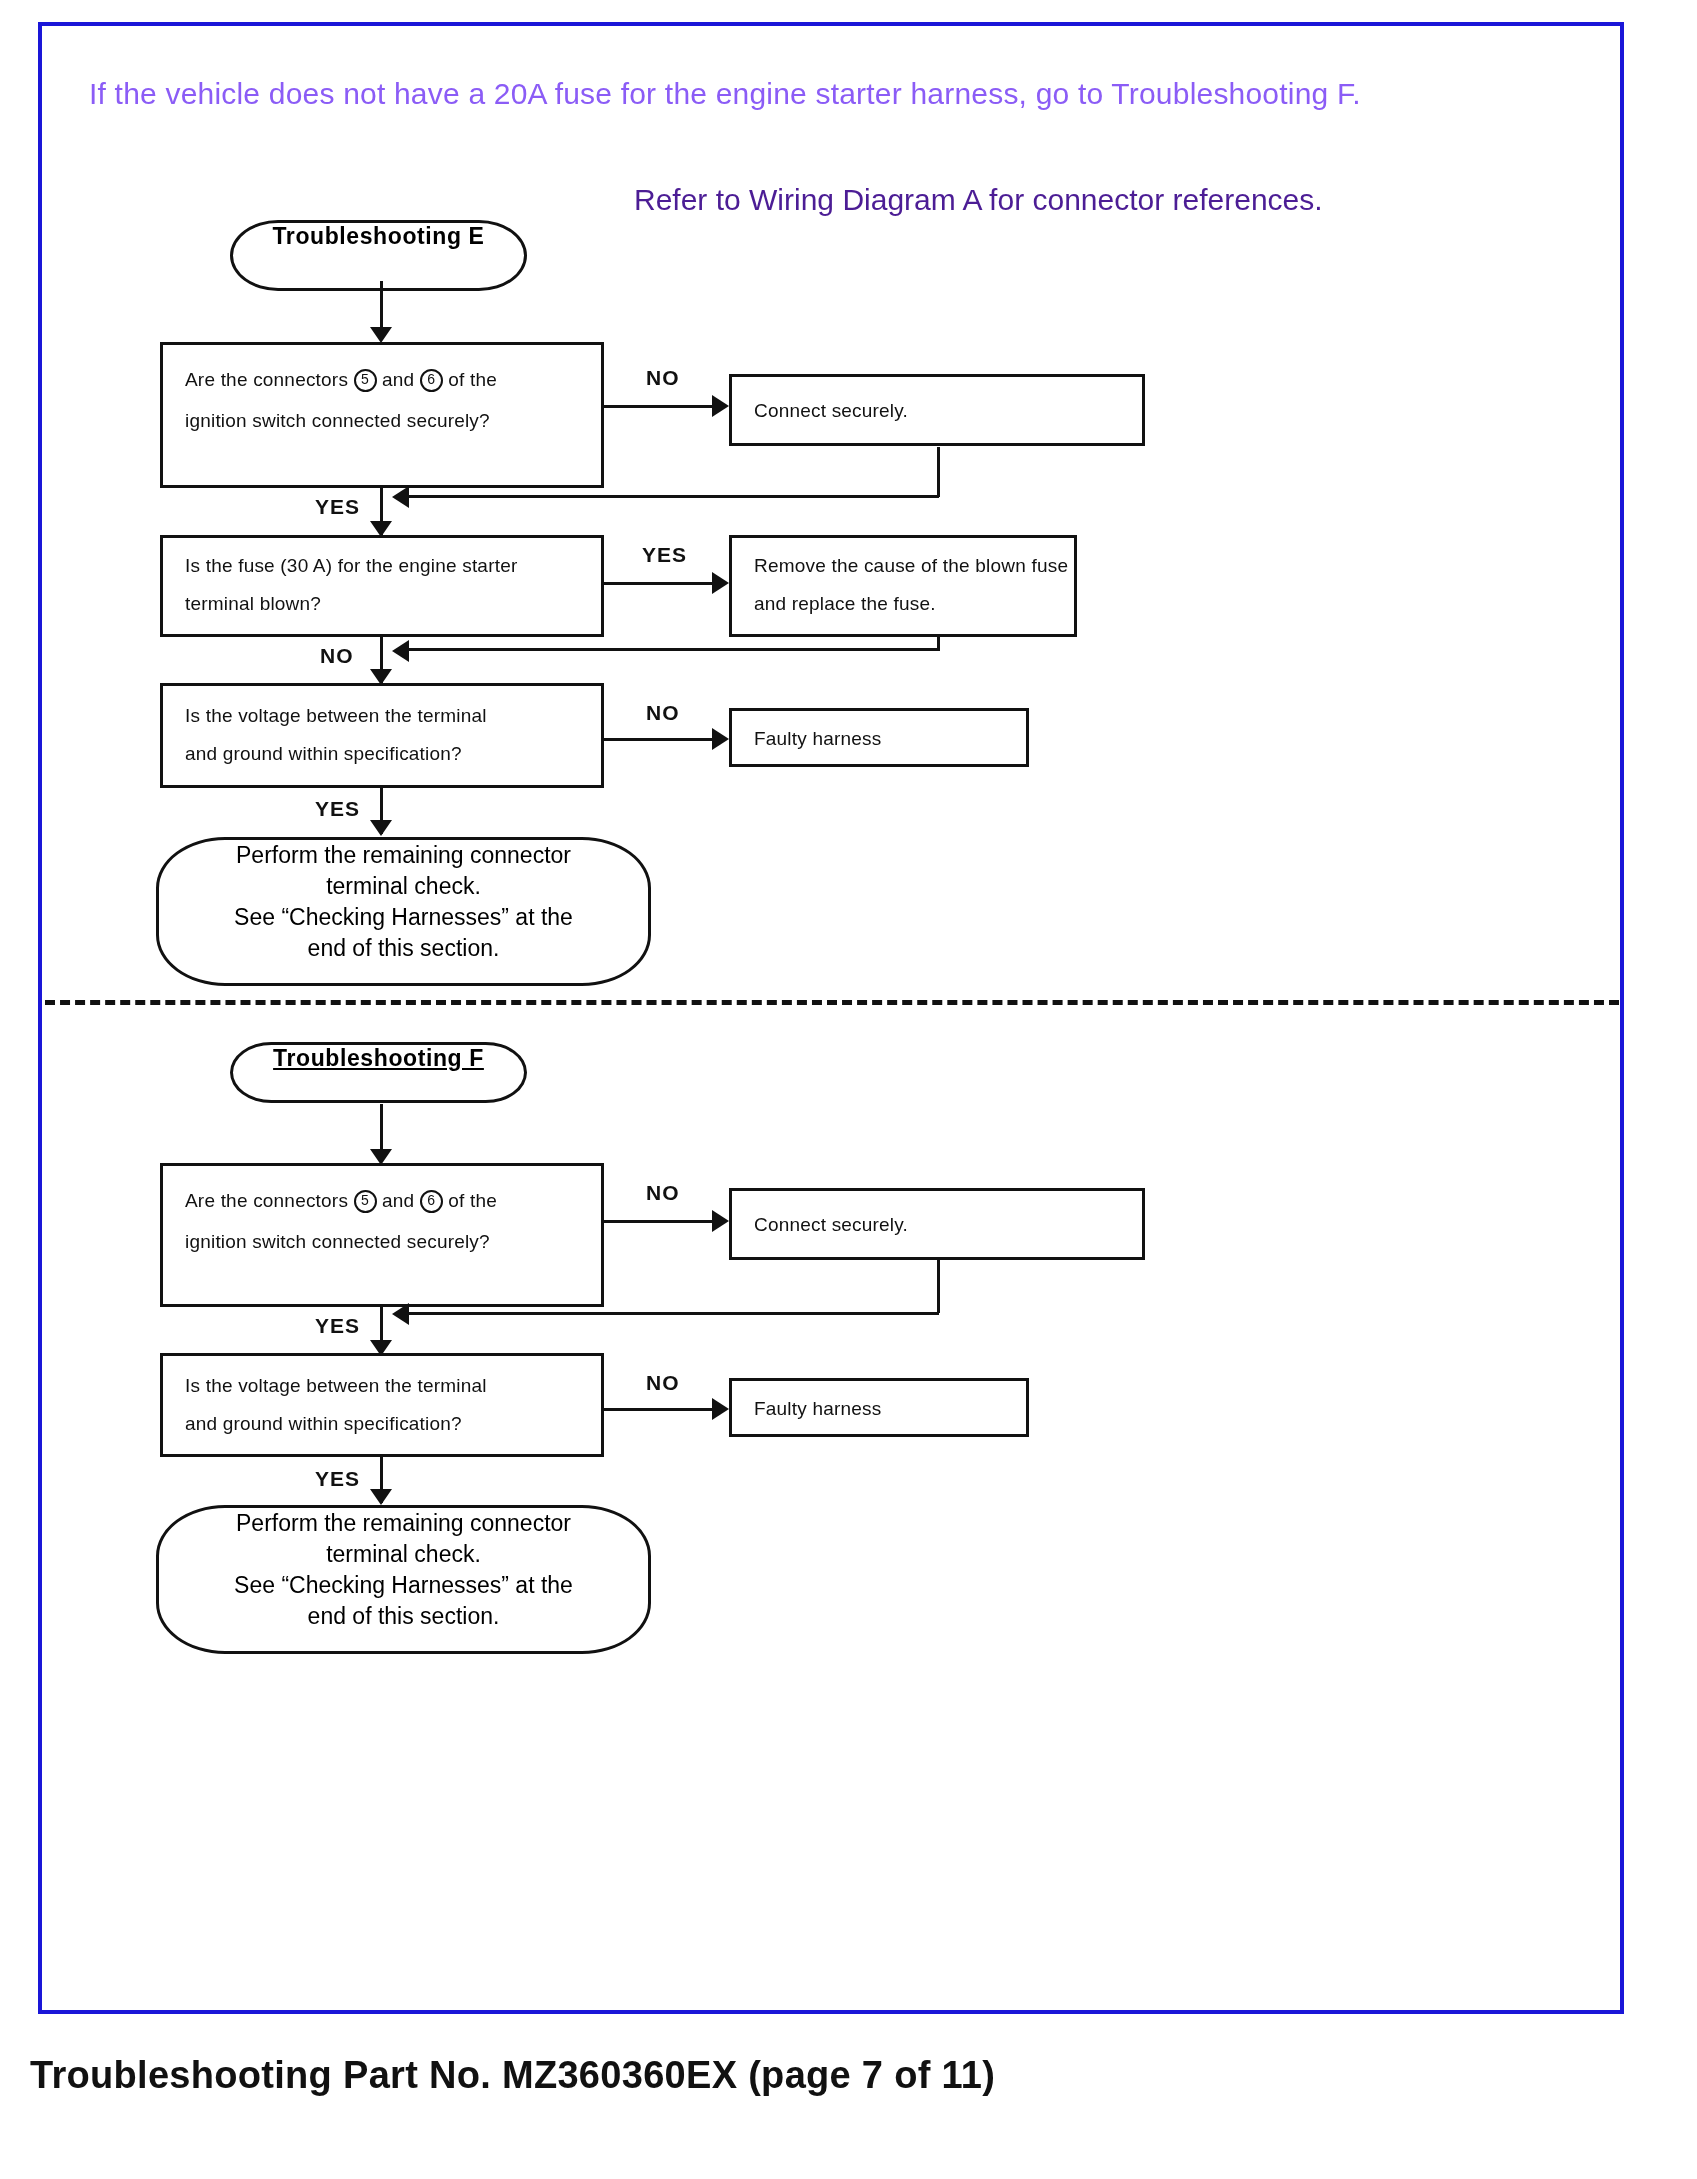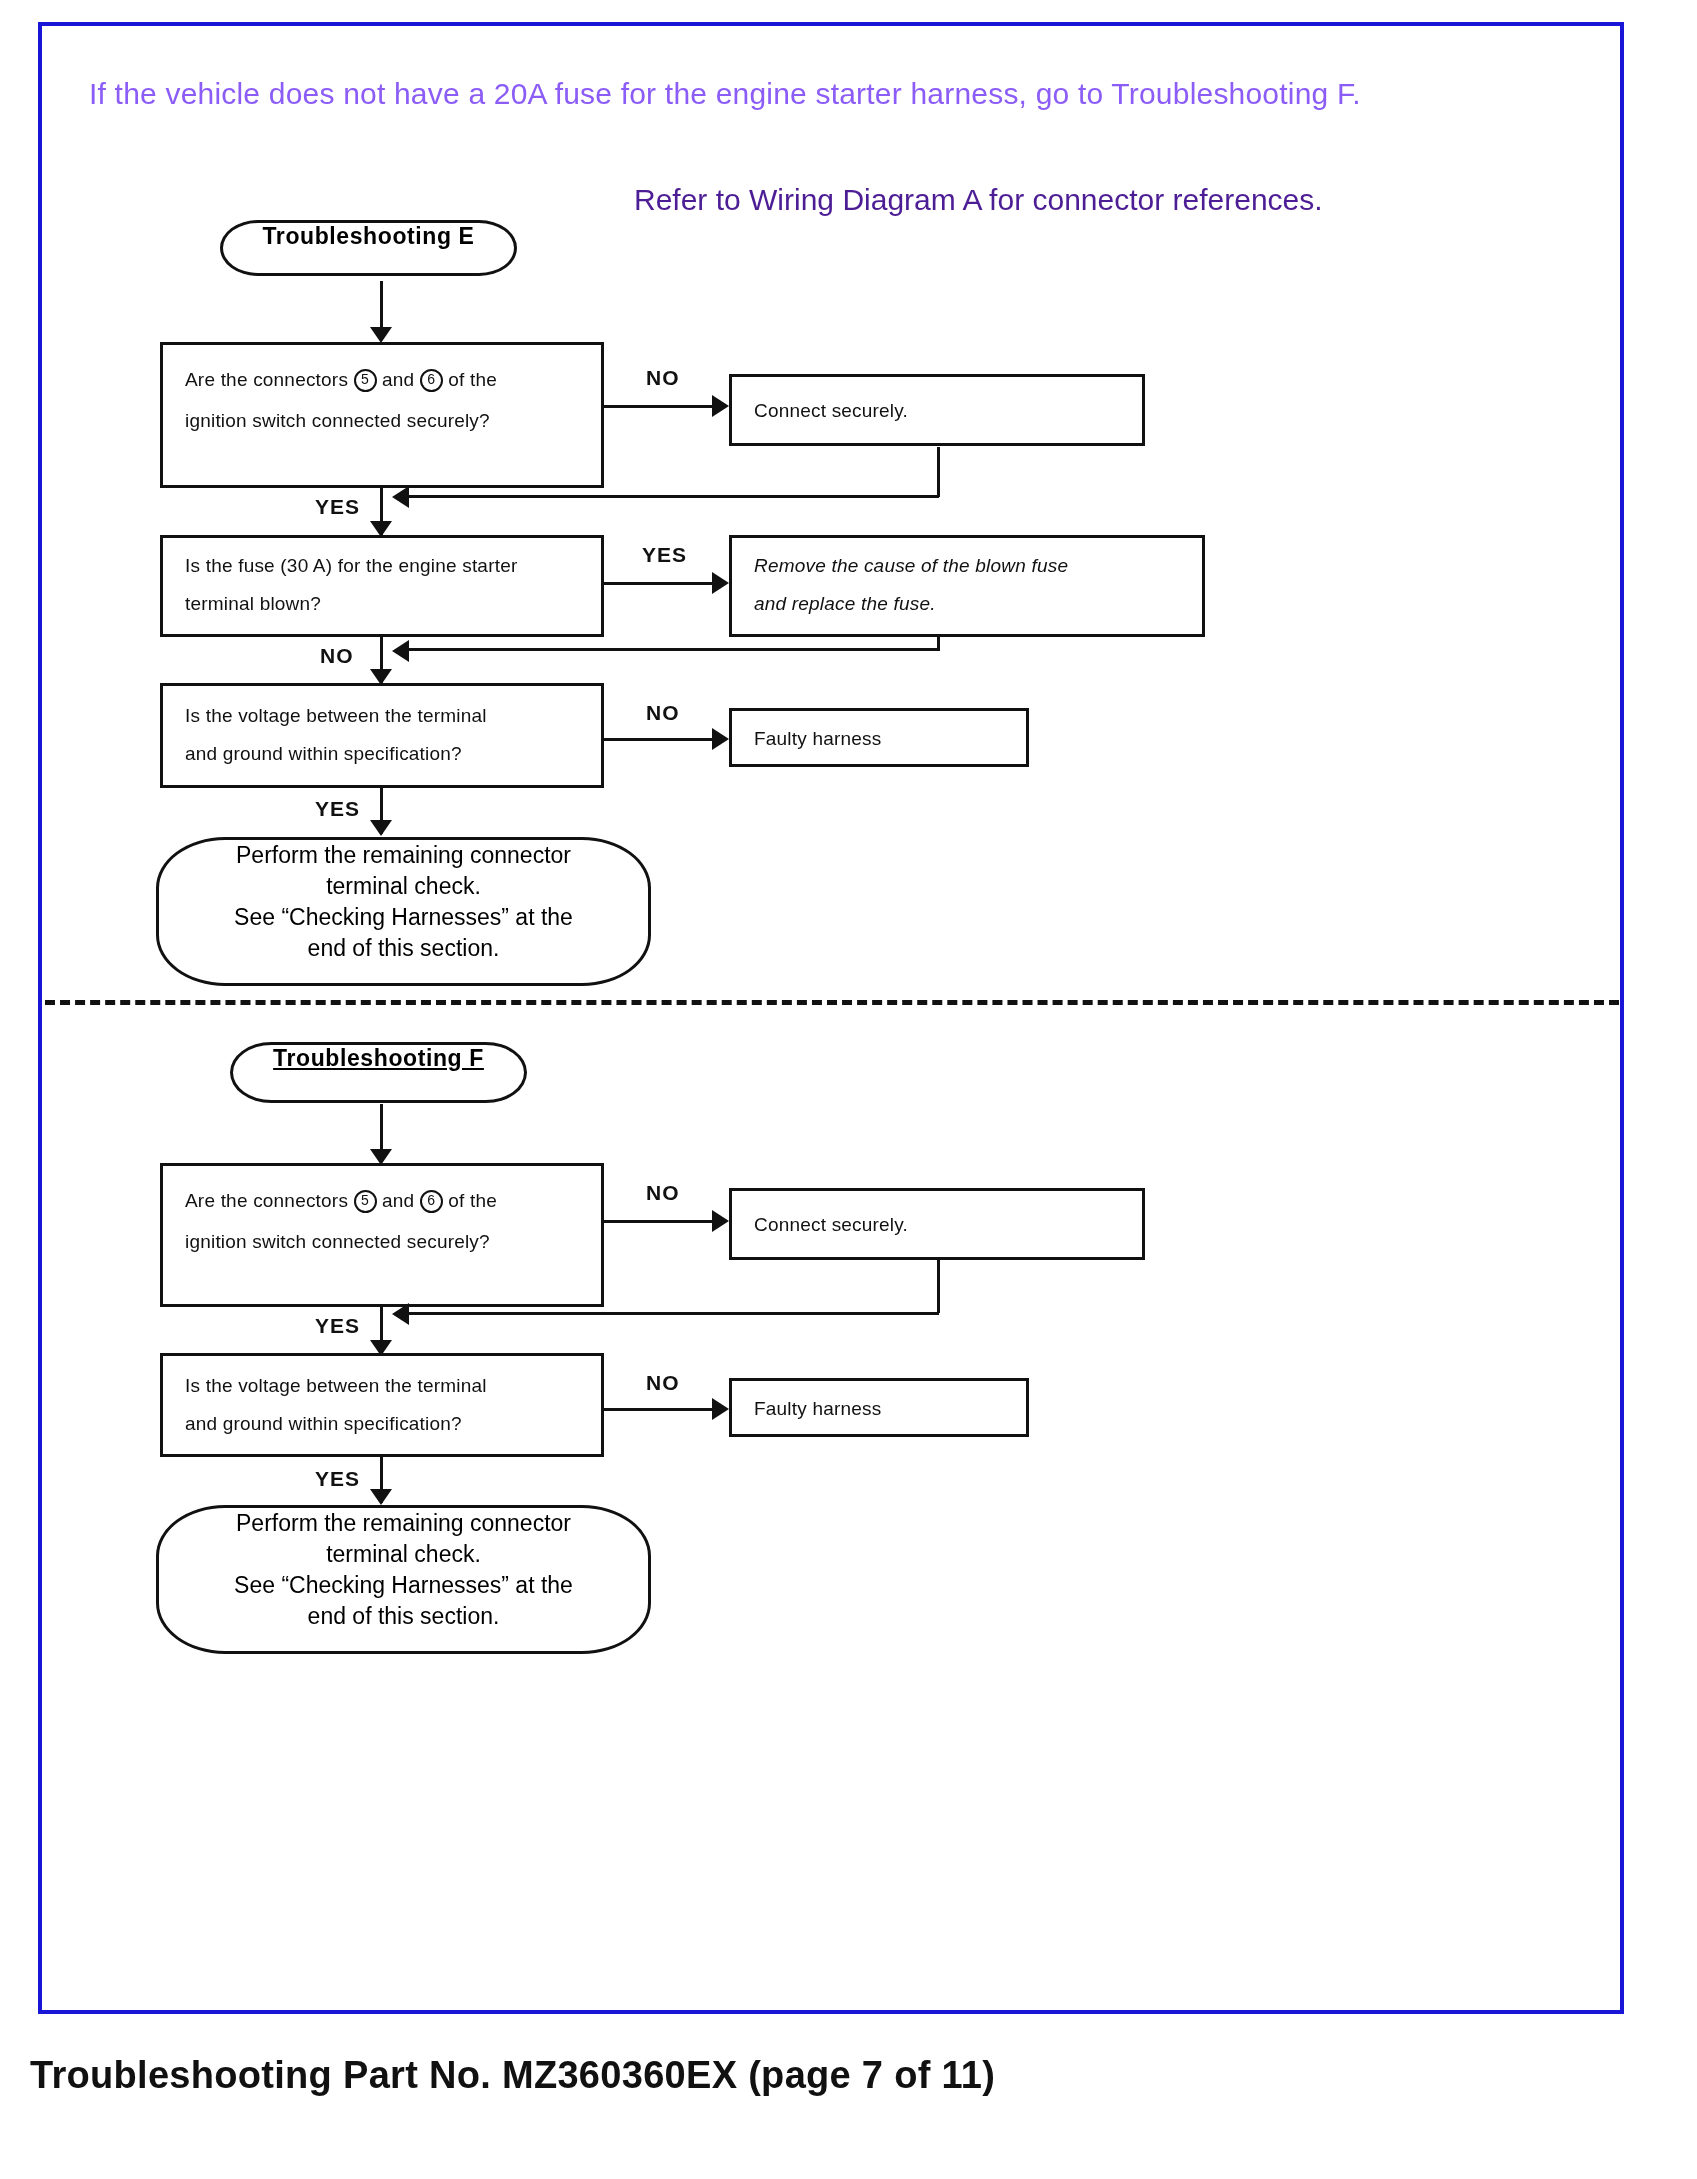--- a/index.html
+++ b/index.html
@@ -27,21 +27,21 @@
 </style>
 </head>
 <body>
 
 <div class="page">
   <div class="border-box"></div>
 
   <div class="intro">If the vehicle does not have a 20A fuse for the engine starter harness, go to Troubleshooting F.</div>
   <div class="refer">Refer to Wiring Diagram A for connector references.</div>
 
-  <div class="pill" style="left:220px;top:220px;width:297px;height:56px;">
+  <div class="pill" style="left:230px;top:220px;width:297px;height:71px;">
     <div class="txt label-bold" style="top:17px;">Troubleshooting E</div>
   </div>
   <div class="ln-v" style="left:380px;top:281px;height:55px;"></div>
   <div class="arrow-d" style="left:370px;top:327px;"></div>
 
   <div class="node" style="left:160px;top:342px;width:444px;height:146px;">
     <div class="txt q-text" style="top:14px;">Are  the  connectors  <span class="circ">5</span> and  <span class="circ">6</span> of  the</div>
     <div class="txt q-text" style="top:55px;">ignition switch connected securely?</div>
   </div>
   <div class="yn" style="left:646px;top:366px;">NO</div>
@@ -60,21 +60,21 @@
   <div class="arrow-l" style="left:392px;top:486px;"></div>
 
   <div class="node" style="left:160px;top:535px;width:444px;height:102px;">
     <div class="txt q-text" style="top:7px;">Is the fuse (30 A) for the engine starter</div>
     <div class="txt q-text" style="top:45px;">terminal blown?</div>
   </div>
   <div class="yn" style="left:642px;top:543px;">YES</div>
   <div class="ln-h" style="left:604px;top:582px;width:112px;"></div>
   <div class="arrow-r" style="left:712px;top:572px;"></div>
 
-  <div class="node" style="left:729px;top:535px;width:476px;height:102px;font-style:italic;">
+  <div class="node" style="left:729px;top:535px;width:348px;height:102px;">
     <div class="txt a-text" style="top:7px;">Remove the cause of the blown fuse</div>
     <div class="txt a-text" style="top:45px;">and replace the fuse.</div>
   </div>
 
   <div class="yn" style="left:320px;top:644px;">NO</div>
   <div class="ln-v" style="left:380px;top:637px;height:48px;"></div>
   <div class="arrow-d" style="left:370px;top:669px;"></div>
   <div class="ln-v" style="left:937px;top:637px;height:14px;"></div>
   <div class="ln-h" style="left:406px;top:648px;width:533px;"></div>
   <div class="arrow-l" style="left:392px;top:640px;"></div>

